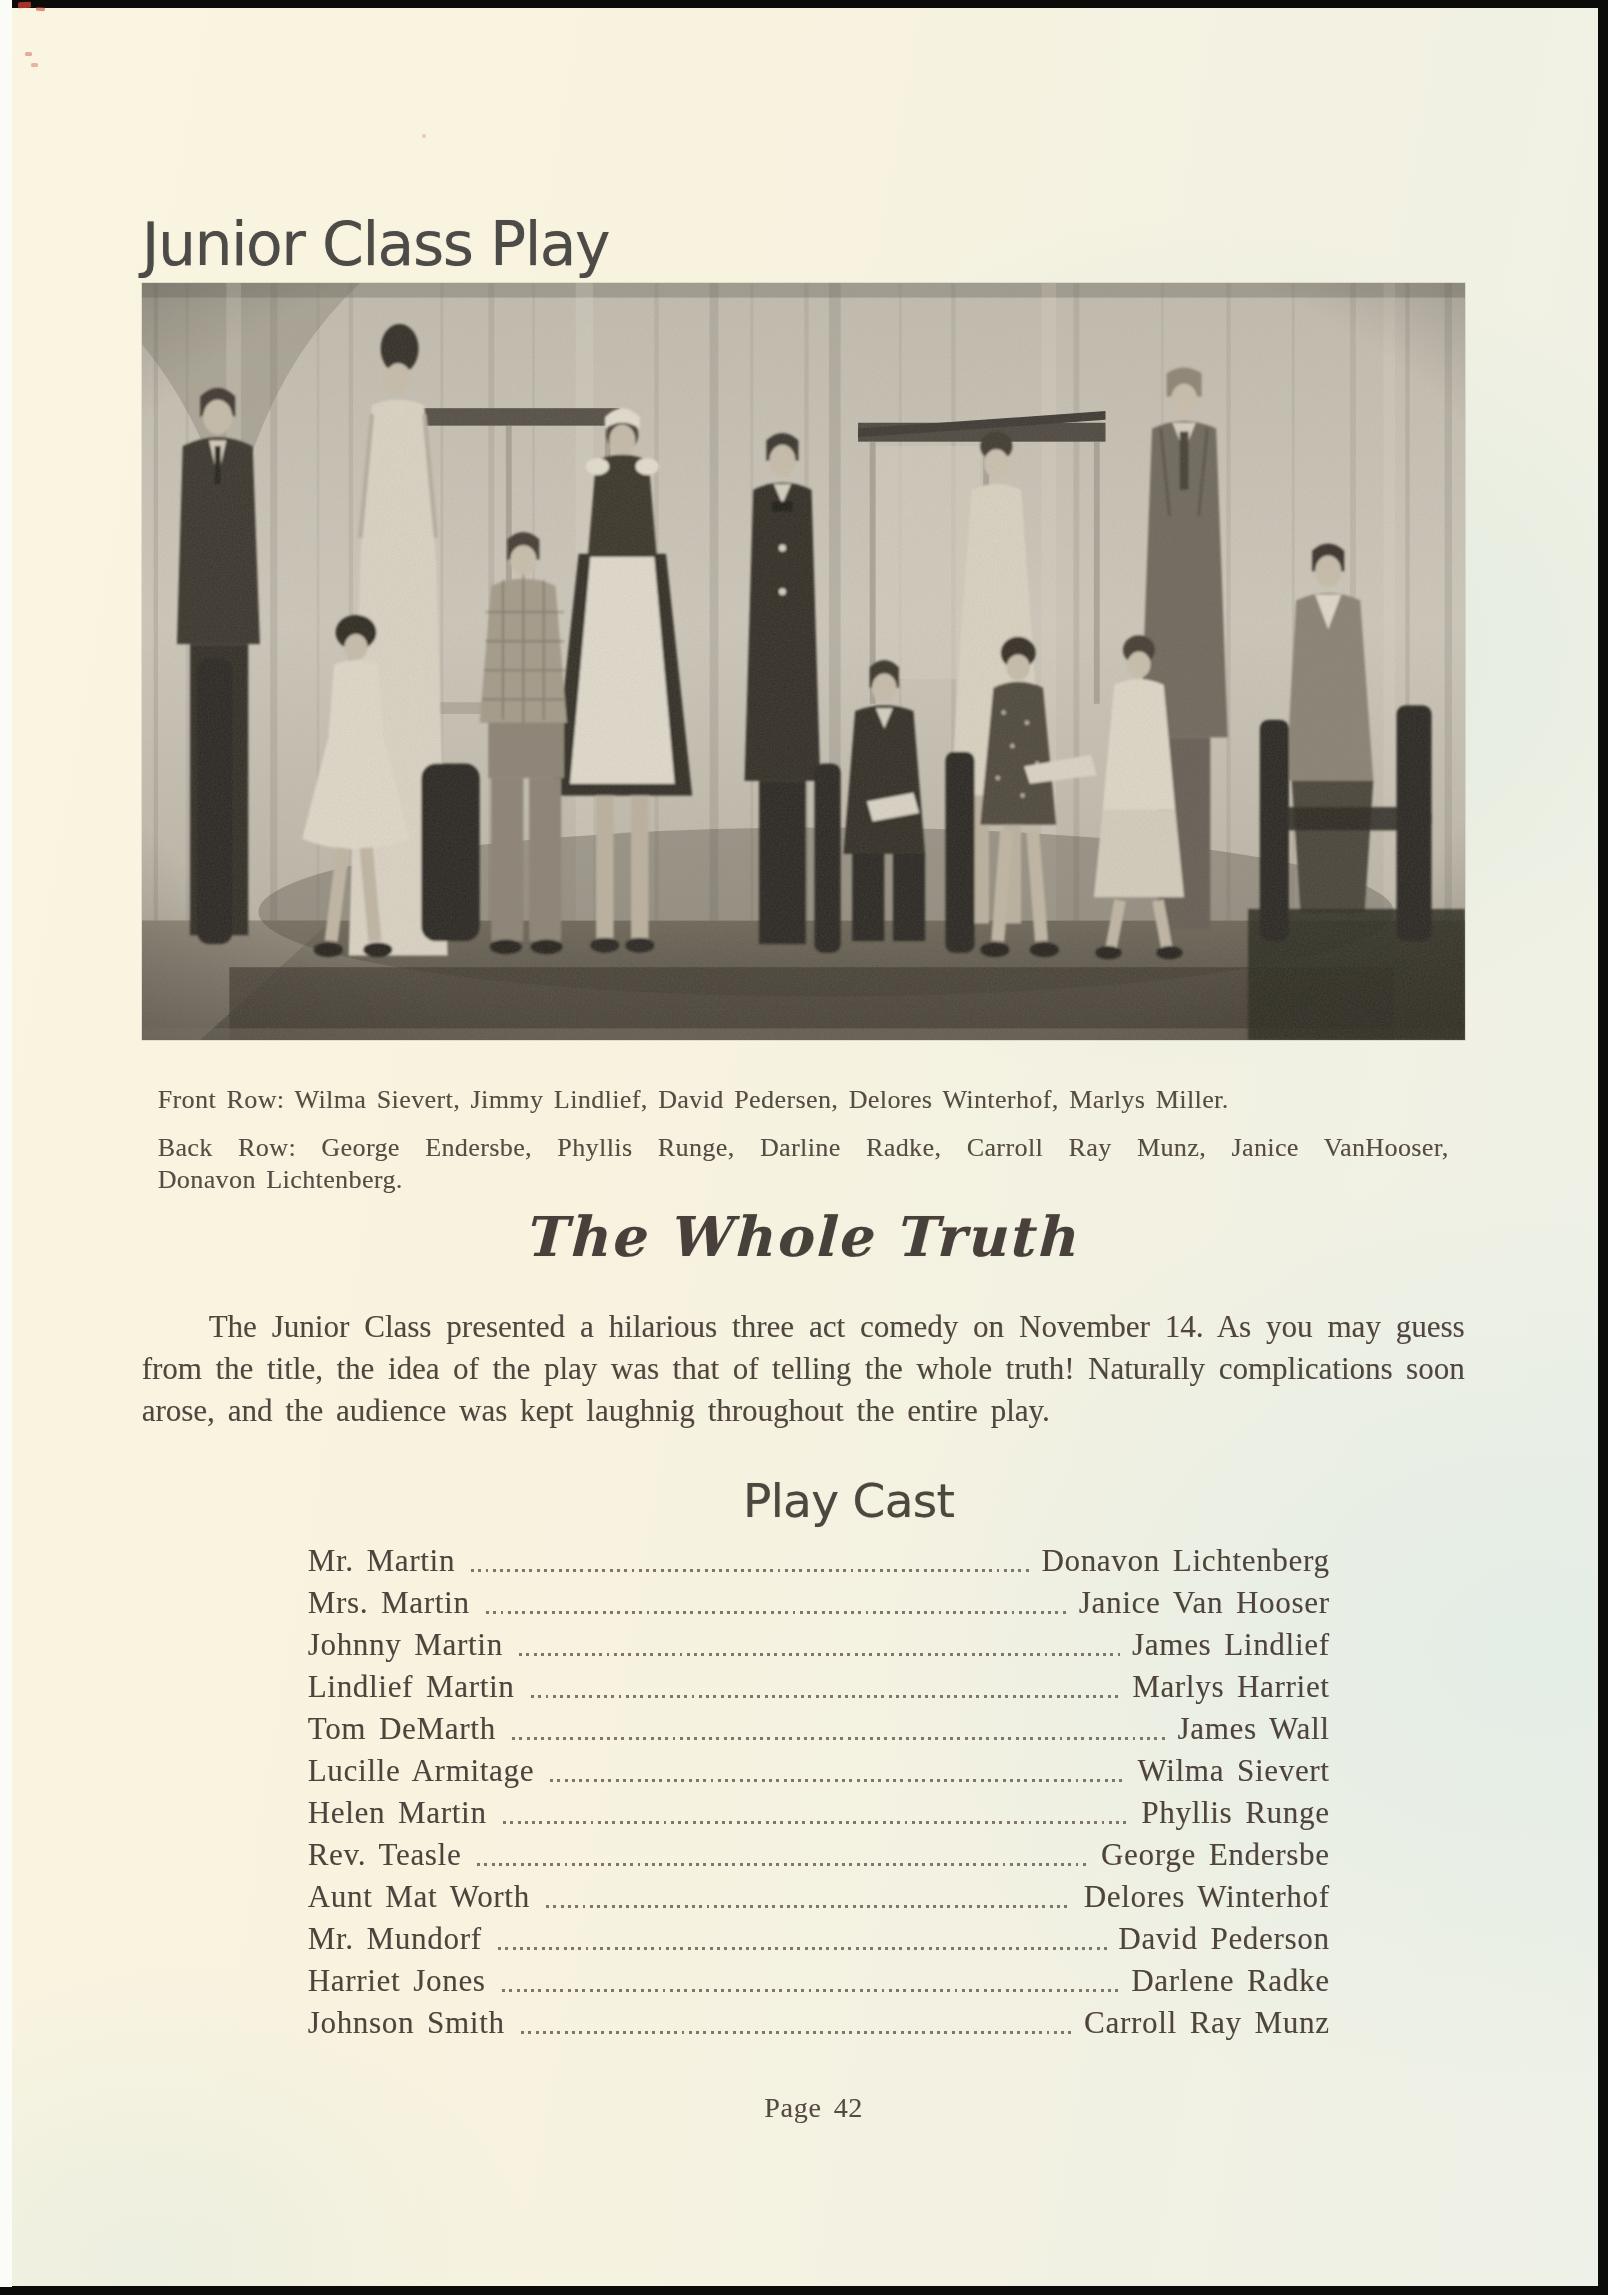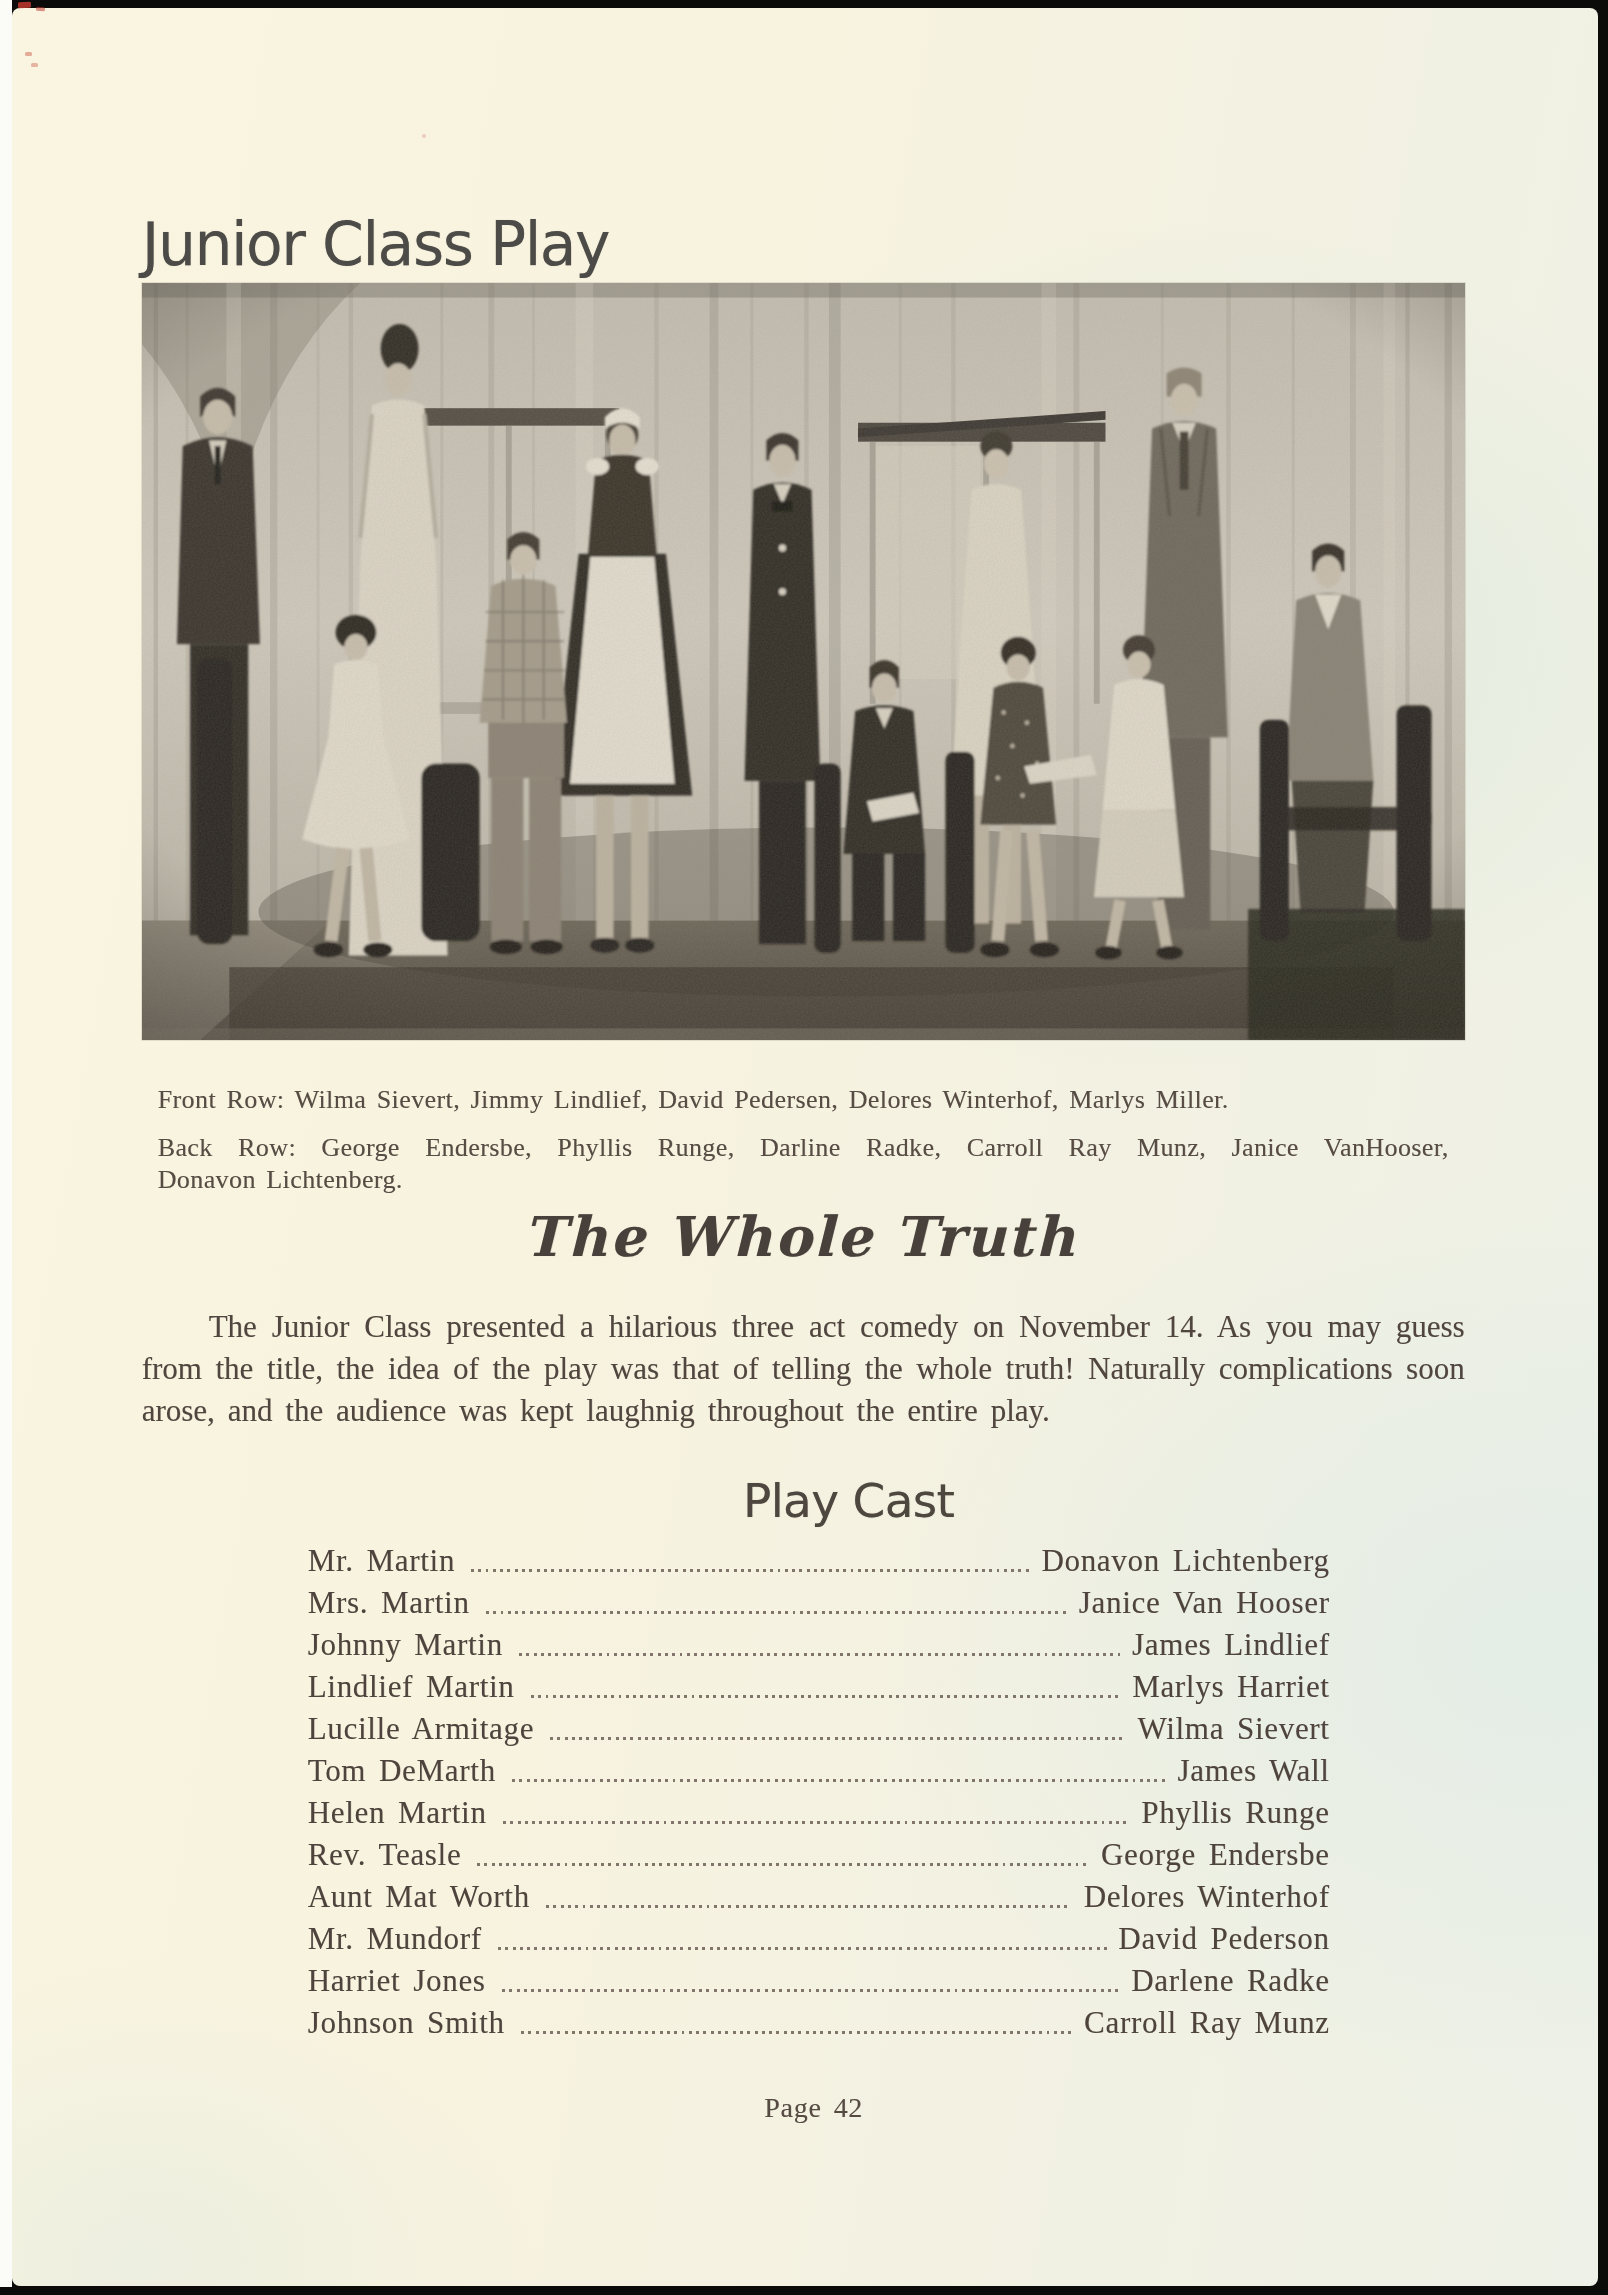--- a/index.html
+++ b/index.html
@@ -11,21 +11,20 @@
   .scan-strip-left{
     position:absolute;left:0;top:0;width:11.7px;height:2287px;background:#fbfbf8;
   }
   .page{
     position:absolute;left:11.7px;top:8px;width:1586px;height:2278px;
     background:
       radial-gradient(947px 655px at 72% 28%, rgba(199,224,216,0.45) 0%, rgba(199,224,216,0) 65%),
       radial-gradient(1092px 801px at 96% 72%, rgba(203,228,231,0.32) 0%, rgba(203,228,231,0) 60%),
       radial-gradient(655px 510px at 8% 99%, rgba(208,227,224,0.30) 0%, rgba(208,227,224,0) 60%),
       linear-gradient(100deg,#faf5e1 0%,#f8f3df 38%,#f2f1e2 68%,#eef1e7 100%);
-    border-radius: 8px;
   }
   .title{
     position:absolute;left:130px;top:201px;
     font-family:"DejaVu Sans","Liberation Sans",sans-serif;
     font-size:60px;letter-spacing:-1.5px;color:#4c4b47;
     text-shadow:0 0 0.7px rgba(70,70,65,.5);
     white-space:nowrap;
   }
   .photo{
     position:absolute;left:130px;top:275px;width:1323px;height:757px;
@@ -354,28 +353,28 @@
         <span class="cast-role">Johnny Martin</span>
         <span class="leader"></span>
         <span class="cast-actor">James Lindlief</span>
       </div>
     <div class="cast-row">
         <span class="cast-role">Lindlief Martin</span>
         <span class="leader"></span>
         <span class="cast-actor">Marlys Harriet</span>
       </div>
     <div class="cast-row">
+        <span class="cast-role">Tom DeMarth</span>
+        <span class="leader"></span>
+        <span class="cast-actor">James Wall</span>
+      </div>
+    <div class="cast-row">
         <span class="cast-role">Lucille Armitage</span>
         <span class="leader"></span>
         <span class="cast-actor">Wilma Sievert</span>
-      </div>
-    <div class="cast-row">
-        <span class="cast-role">Tom DeMarth</span>
-        <span class="leader"></span>
-        <span class="cast-actor">James Wall</span>
       </div>
     <div class="cast-row">
         <span class="cast-role">Helen Martin</span>
         <span class="leader"></span>
         <span class="cast-actor">Phyllis Runge</span>
       </div>
     <div class="cast-row">
         <span class="cast-role">Rev. Teasle</span>
         <span class="leader"></span>
         <span class="cast-actor">George Endersbe</span>

